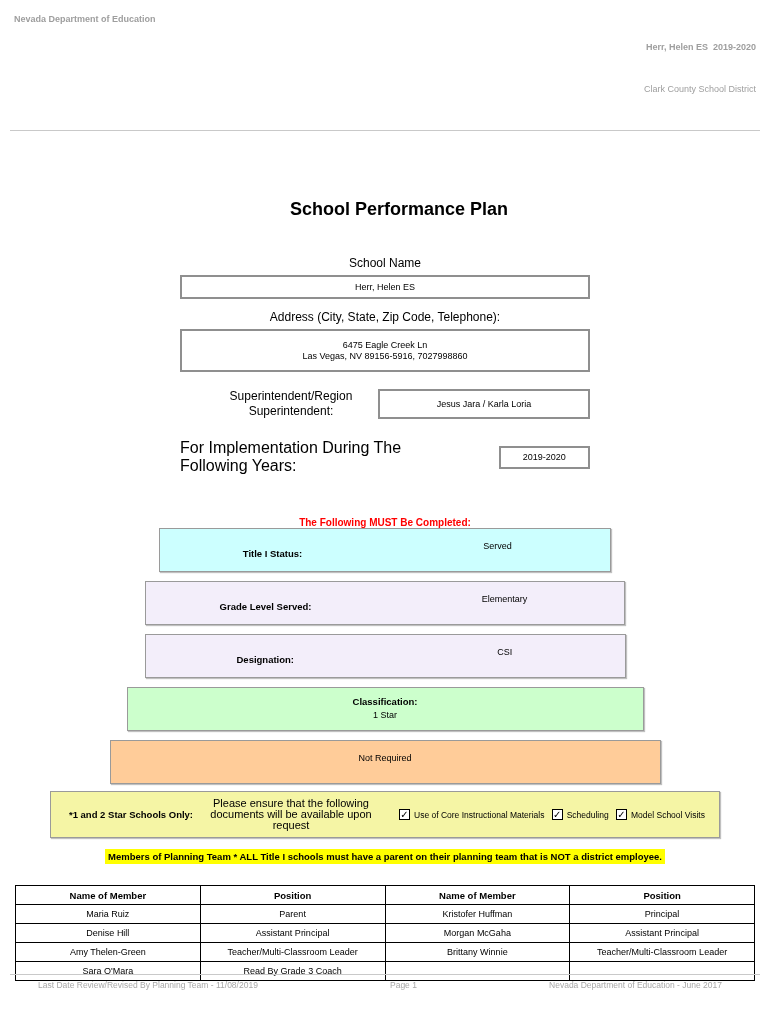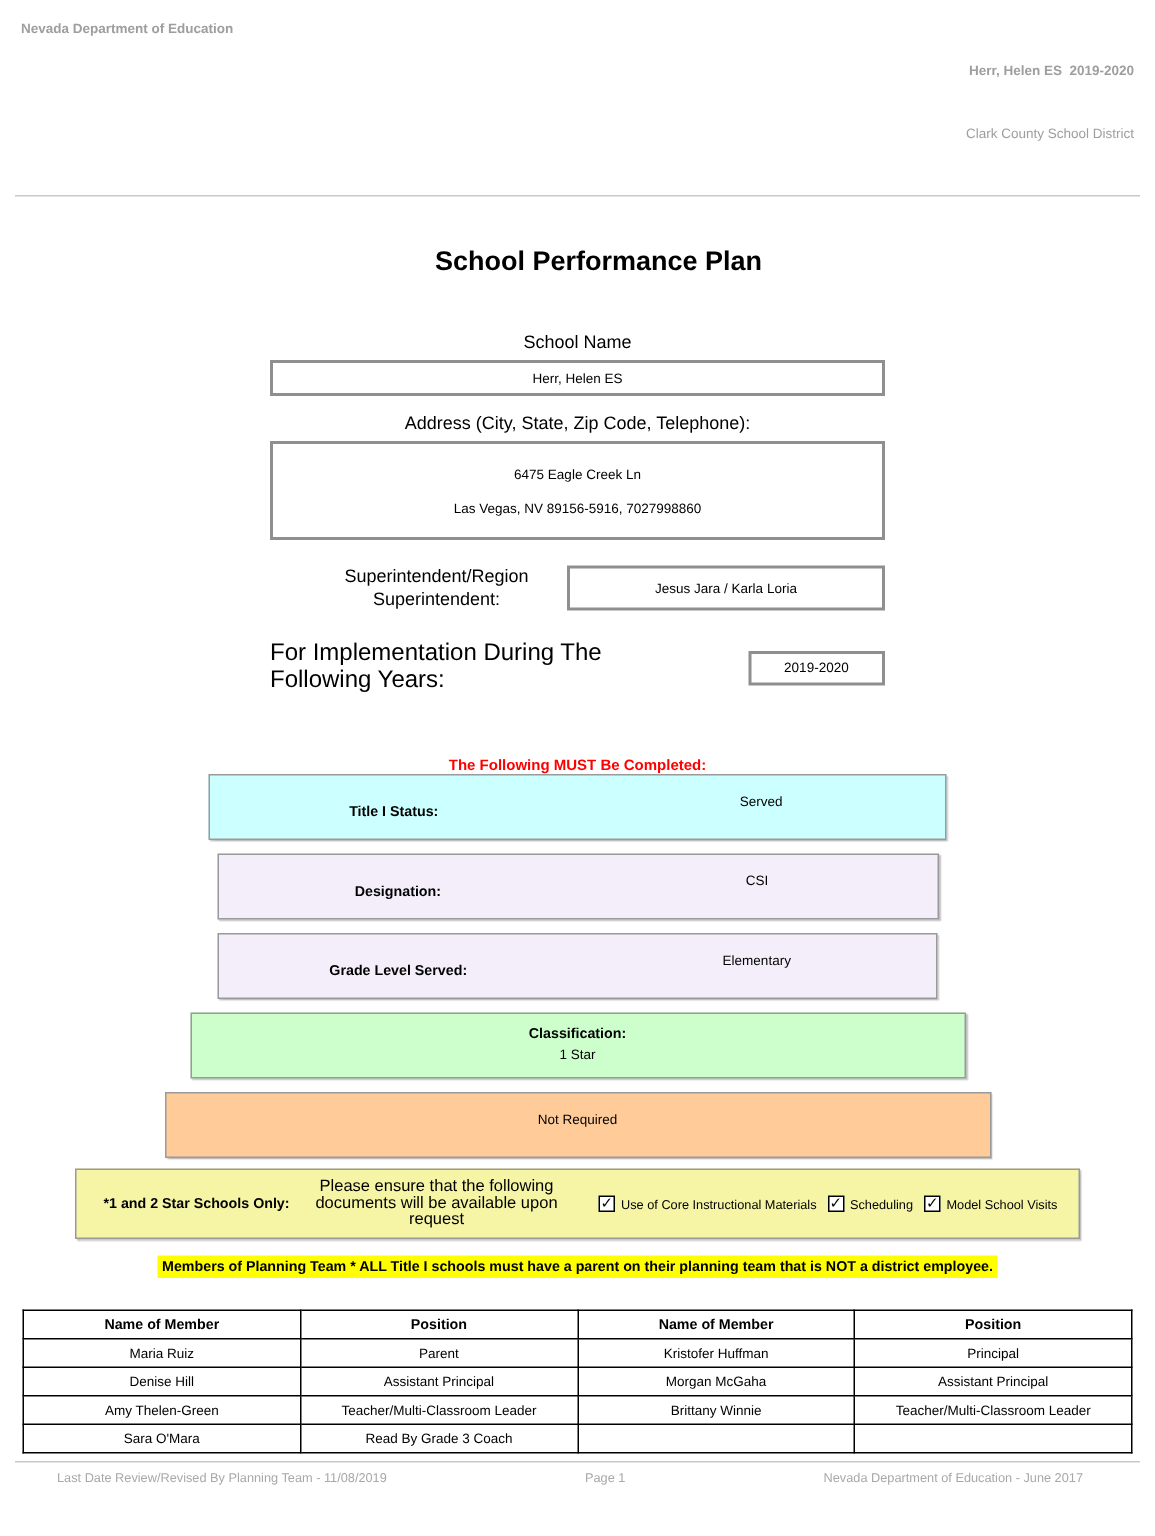--- a/index.html
+++ b/index.html
@@ -7,44 +7,44 @@
   .page { position:relative; width:770px; height:1024px; background:#fff; overflow:hidden; margin:0 auto; }
 
   
   .hdr { display:flex; justify-content:space-between; padding:12px 14px 0 14px; color:#9e9e9e; font-size:9px; }
   .hdr-left { font-weight:bold; padding-top:2px; }
   .hdr-right { text-align:right; line-height:14px; white-space:pre; }
   .hdr-right .l1 { font-weight:bold; }
   .rule { border-top:1px solid #c9c9c9; margin:6px 10px 0 10px; }
 
   
-  h1.title { text-align:center; font-size:18px; font-weight:bold; margin-top:33px;padding-left:28px; }
+  h1.title { text-align:center; font-size:18px; font-weight:bold; margin-top:68px;padding-left:28px; }
   .field-label { text-align:center; font-size:12px; margin-top:36px; }
   .field-label.tight { margin-top:11px; }
   .input-box { width:410px; margin:5px auto 0 auto; border:2px solid #8f8f8f; background:#fff;
                display:flex; flex-direction:column; justify-content:center; align-items:center;
                font-size:9px; }
   .box-school { height:24px; }
-  .box-address { height:66px; justify-content:space-around; padding:8px 0; }
+  .box-address { height:43px; justify-content:space-around; padding:8px 0; }
   .supt-row { width:410px; margin:17px auto 0 auto; display:flex; align-items:center; justify-content:space-between; }
   .supt-label { width:150px; text-align:center; font-size:12px; line-height:15px; margin-left:36px; }
   .supt-box { width:212px; height:30px; margin:0; }
   .impl-row { width:410px; margin:20px auto 0 auto; display:flex; align-items:center; justify-content:center; gap:28px; }
   .impl-label { font-size:16px; }
   .impl-box { width:107px; height:23px; margin:0; }
 
   .must-notice { text-align:center; color:#ff0000; font-weight:bold; font-size:10px; margin-top:42px; }
 
   
   .band { margin:0 auto 9px auto; height:44px; display:flex; border:1px solid #9a9a9a;
           box-shadow:1px 1px 1px #c0c0c0; }
   .band:first-of-type { margin-top:21px; }
   .band .b-label { flex:1; display:flex; align-items:center; justify-content:center; font-weight:bold; font-size:9.5px; padding-top:6px; }
   .band .b-value { flex:1; display:flex; align-items:center; justify-content:center; font-size:9px; padding-bottom:8px; }
-  .w-1 { width:492px; } .w-2 { width:481px; } .w-3 { width:480px; } .w-4 { width:517px;flex-direction:column; } .w-5 { width:551px; }
+  .w-1 { width:452px; } .w-2 { width:481px; } .w-3 { width:480px; } .w-4 { width:517px;flex-direction:column; } .w-5 { width:551px; }
 
   
   .star-band { width:670px; height:47px; margin:-2px auto 0 auto; border:1px solid #9a9a9a; box-shadow:1px 1px 1px #c0c0c0;
                display:flex; align-items:center; padding:0 10px; }
   .star-label { width:140px; font-weight:bold; font-size:9.5px; text-align:center; }
   .star-desc { width:180px; font-size:11px; text-align:center; line-height:11px; }
   .star-checks { flex:1; display:flex; align-items:center; justify-content:space-between; padding:0 4px 0 18px; }
   .chk-item { display:flex; align-items:center; gap:4px; font-size:8.5px; }
   .chk-box { width:11px; height:11px; border:1px solid #000; background:#fff; display:flex; align-items:center;
              justify-content:center; font-size:10px; line-height:10px; }
@@ -101,27 +101,27 @@
       <span>2019-2020</span>
     </div>
   </div>
 
   <div class="must-notice">The Following MUST Be Completed:</div>
 
   <div class="band w-1" style="background-color: rgb(204, 255, 255);">
     <div class="b-label">Title I Status:</div>
     <div class="b-value">Served</div>
   </div>
+  <div class="band w-3" style="background-color: rgb(243, 238, 250);">
+    <div class="b-label">Grade Level Served:</div>
+    <div class="b-value">Elementary</div>
+  </div>
   <div class="band w-2" style="background-color: rgb(243, 238, 250);">
     <div class="b-label">Designation:</div>
     <div class="b-value">CSI</div>
-  </div>
-  <div class="band w-3" style="background-color: rgb(243, 238, 250);">
-    <div class="b-label">Grade Level Served:</div>
-    <div class="b-value">Elementary</div>
   </div>
   <div class="band w-4" style="background-color: rgb(204, 255, 204);">
     <div class="b-label">Classification:</div>
     <div class="b-value">1 Star</div>
   </div>
   <div class="band w-5" style="background-color: rgb(255, 204, 153);">
     <div class="b-value">Not Required</div>
   </div>
 
   <div class="star-band" style="background-color: rgb(245, 245, 165);">

